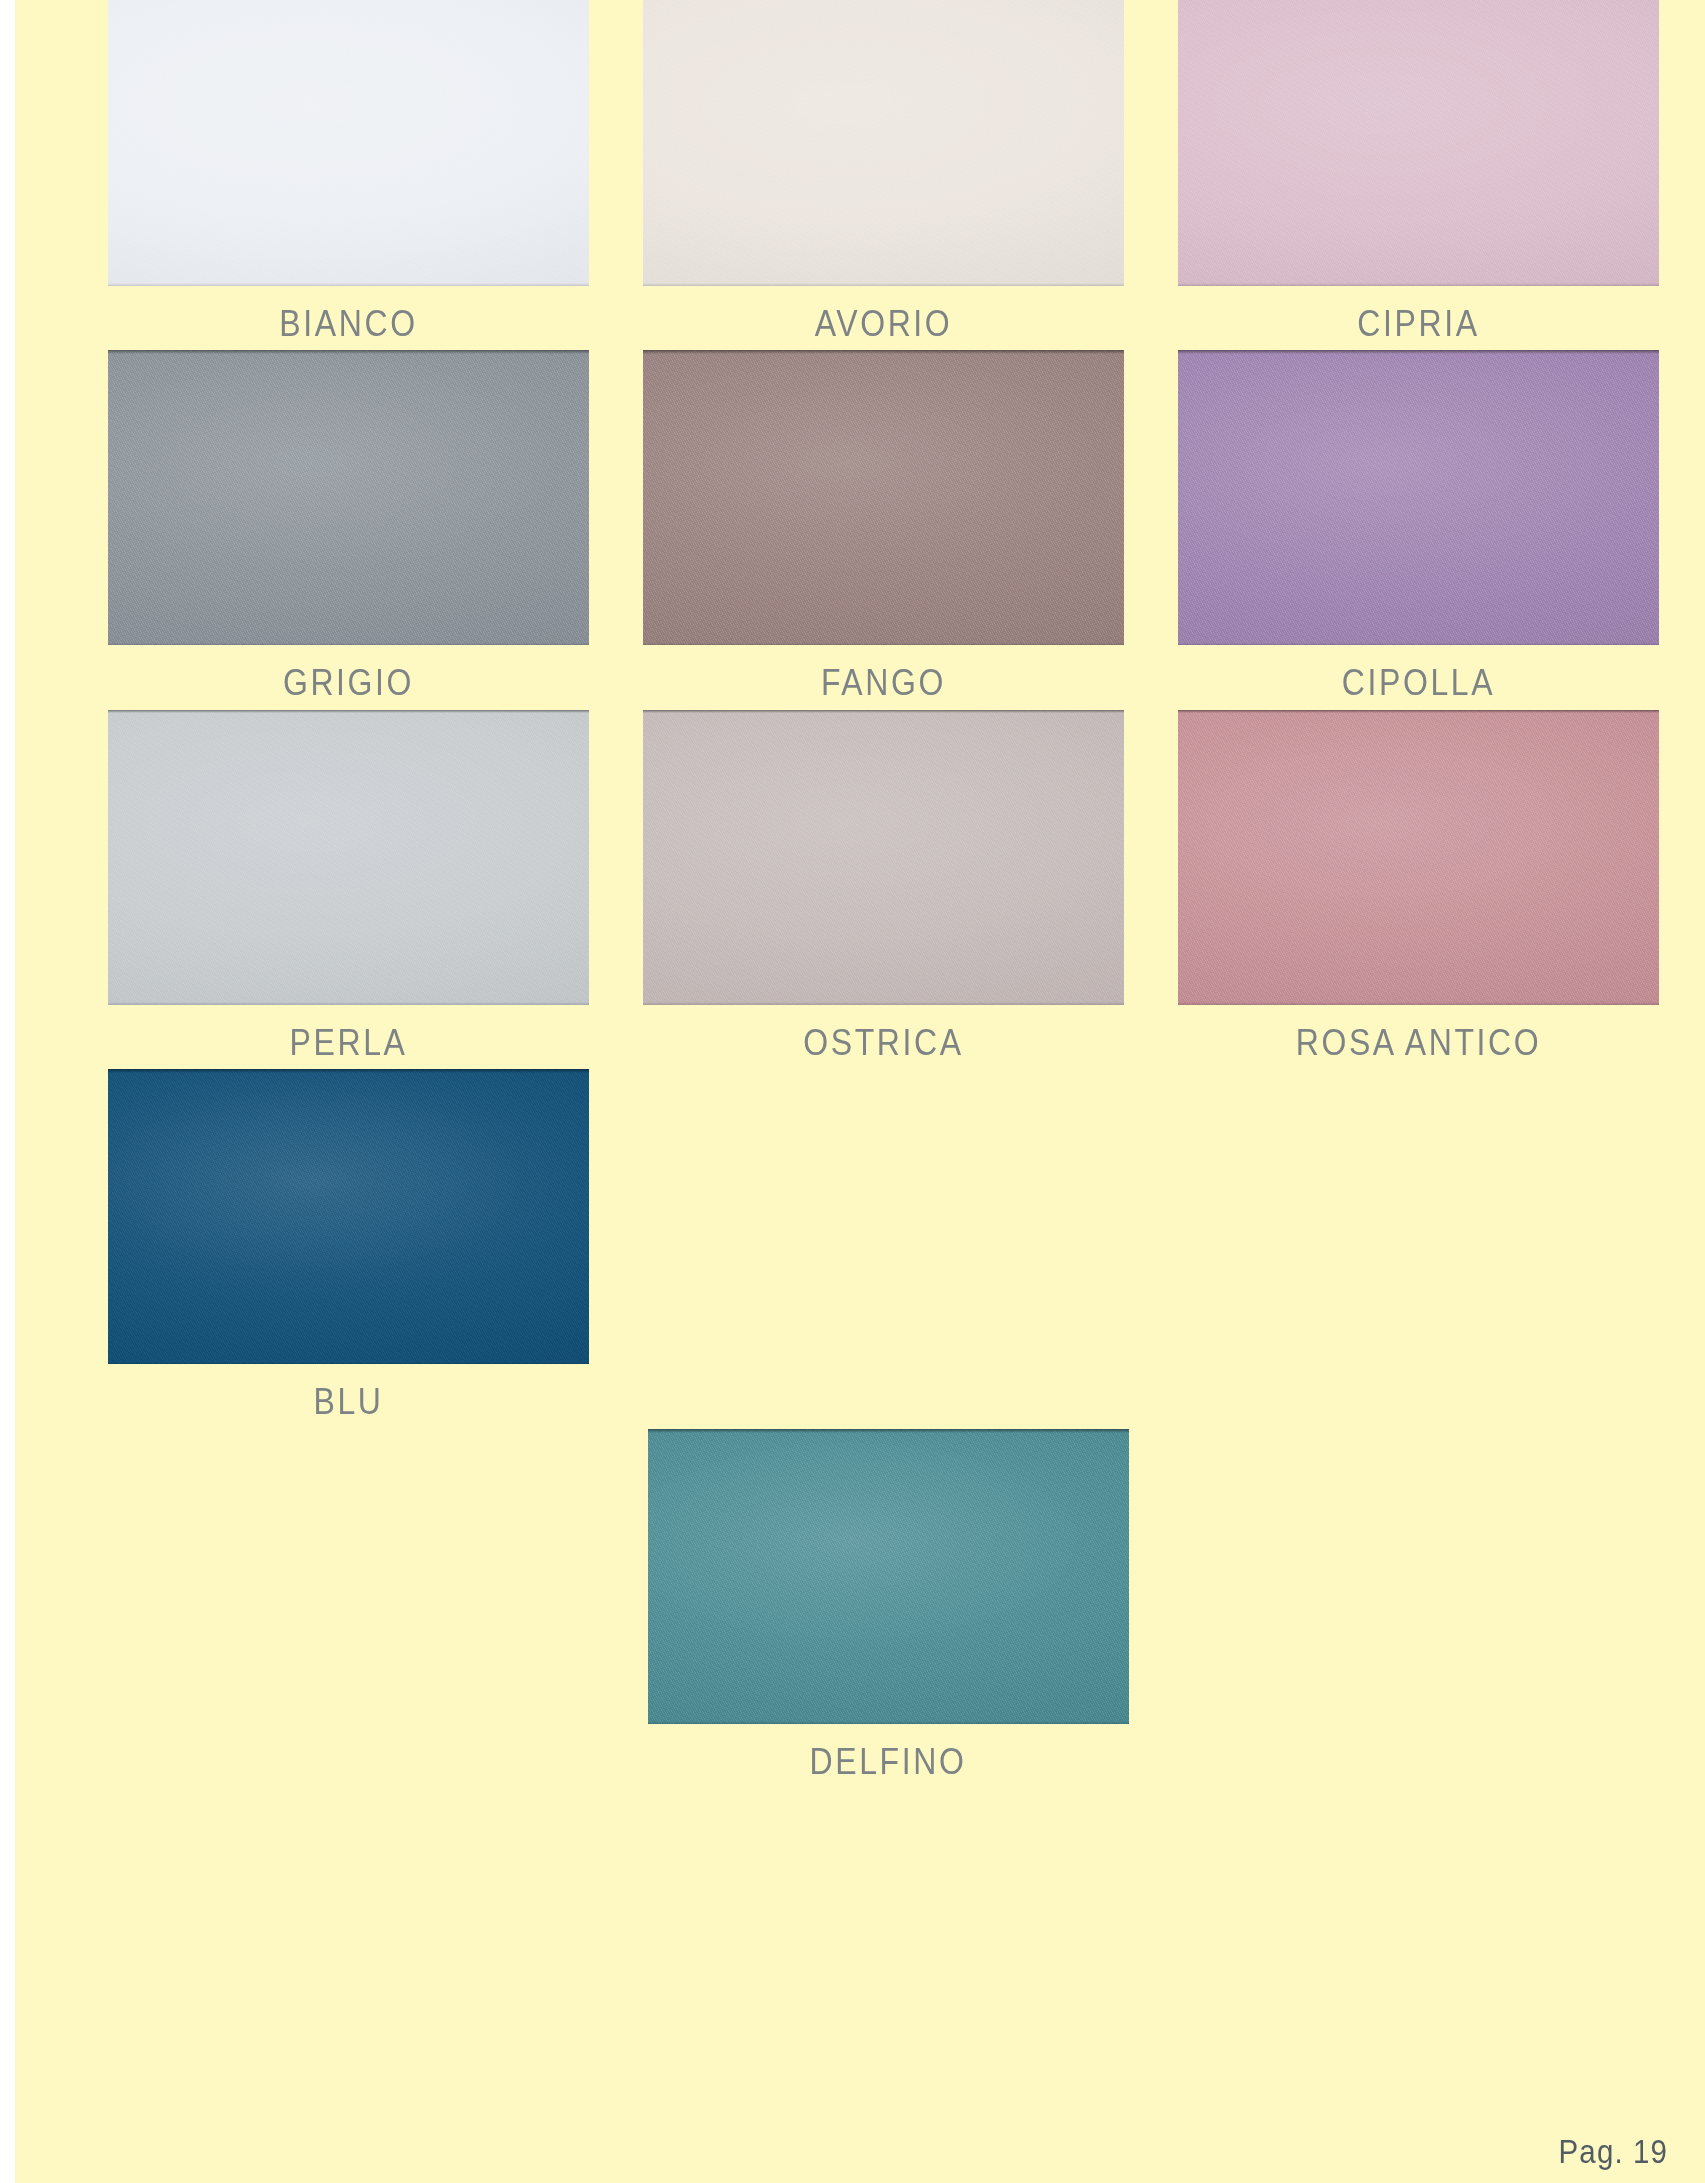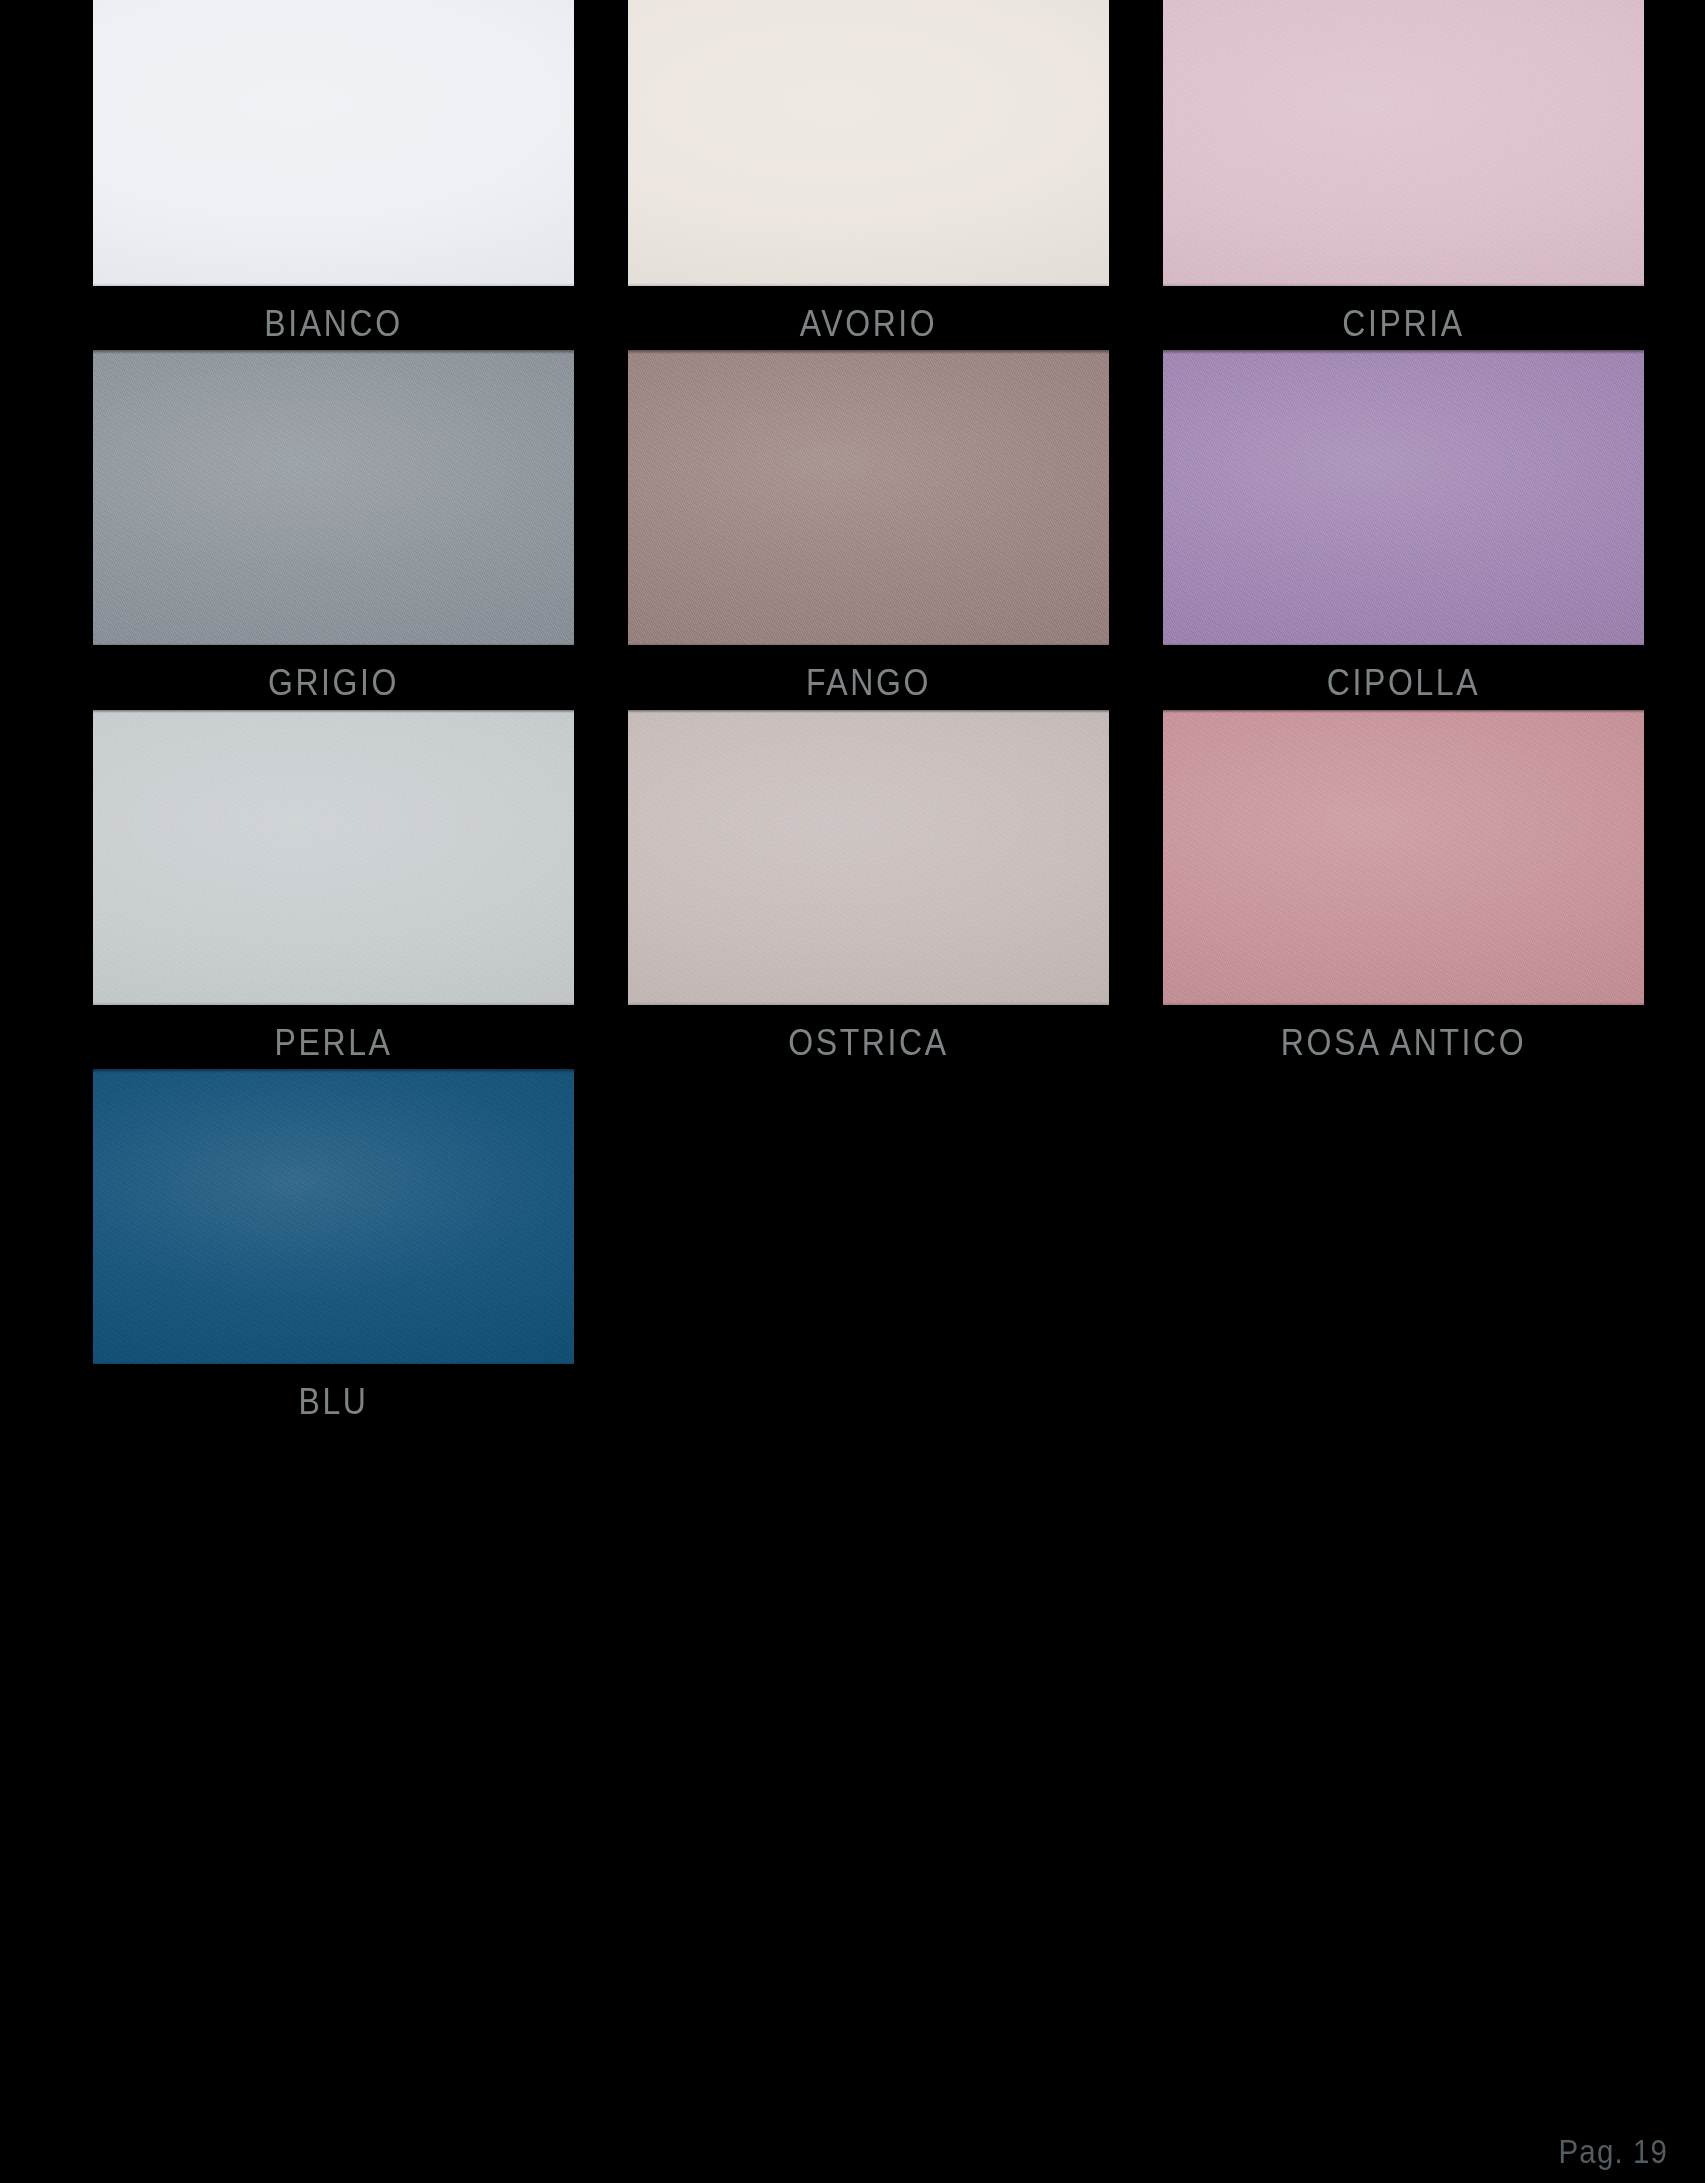--- a/index.html
+++ b/index.html
@@ -11,21 +11,22 @@
     width: 1705px;
     height: 2183px;
     position: relative;
     font-family: "Liberation Sans", sans-serif;
     overflow: hidden;
   }
 
   #catalog-page {
     position: absolute;
     inset: 0;
-    background: #000000;
+    background: #fef9c3;
+    margin-left: 15px;
   }
 
   .swatch-grid {
     position: absolute;
     left: 93px;
     top: -9.5px;
     width: 1560px;
   }
 
   .swatch-row {
@@ -222,19 +223,30 @@
         <div class="swatch-chip" style="background-color: rgb(15, 79, 119);">
           <div class="sheen"></div>
           <div class="weave"></div>
           <div class="topedge"></div>
           <div class="botedge"></div>
         </div>
         <div class="swatch-label">BLU</div>
       </div>
     </div>
 
+    <div class="swatch-row row-centered">
+      <div class="swatch-cell">
+        <div class="swatch-chip" style="background-color: rgb(76, 141, 149);">
+          <div class="sheen"></div>
+          <div class="weave"></div>
+          <div class="topedge"></div>
+          <div class="botedge"></div>
+        </div>
+        <div class="swatch-label">DELFINO</div>
+      </div>
+    </div>
 
   </div>
 
   <div id="page-footer">Pag. 19</div>
 
 </div>
 
 
 </body></html>

